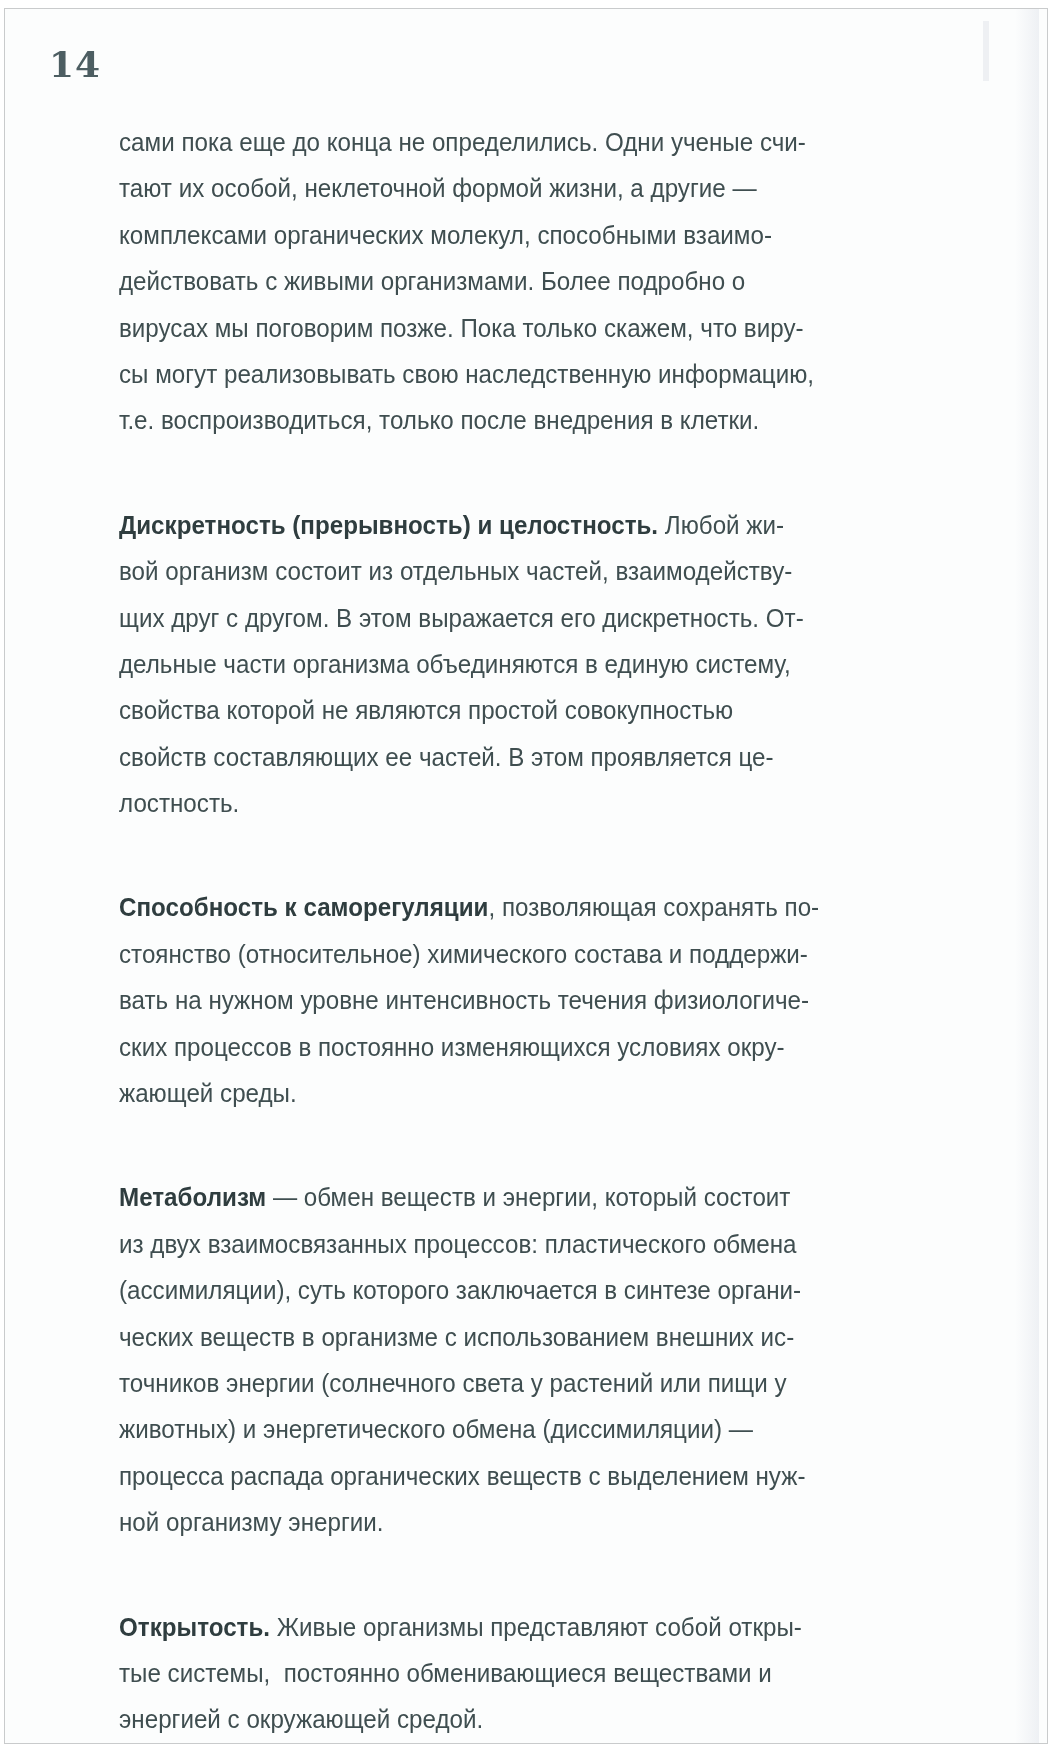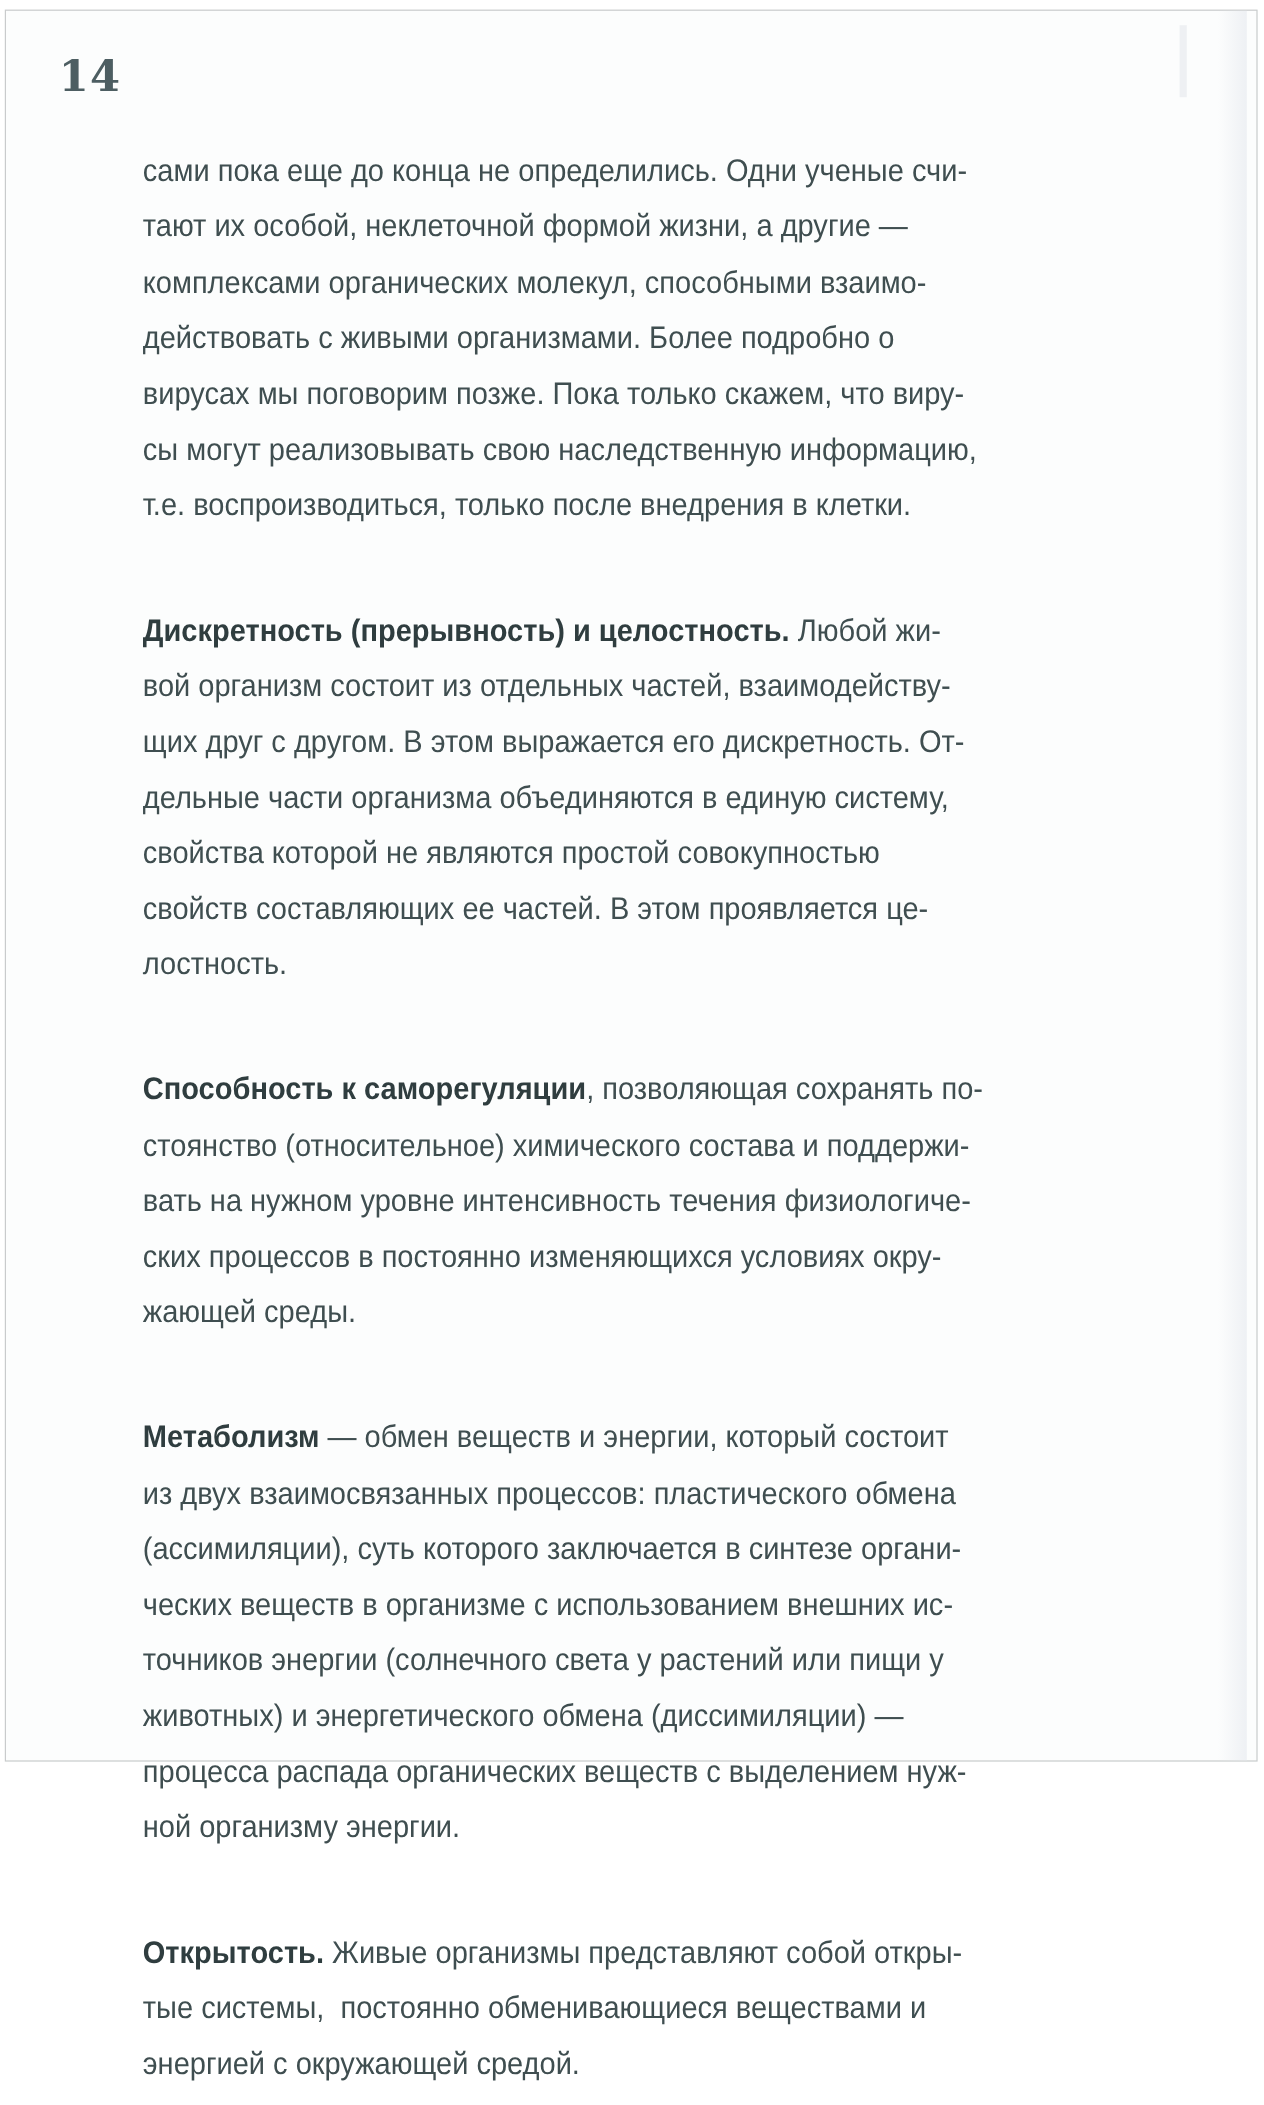--- a/index.html
+++ b/index.html
@@ -1,18 +1,18 @@
 <!DOCTYPE html>
 <html><head>
 <meta charset="utf-8">
 <style>
   html, body { margin: 0; padding: 0; background: #ffffff; }
   body { width: 1053px; height: 1754px; position: relative; overflow: hidden; }
   .page {
-    position: absolute; left: 4px; top: 8px; width: 1044px; height: 1460px;
+    position: absolute; left: 4px; top: 8px; width: 1044px; height: 1736px;
     background: #fcfdfd;
     border: 1px solid #c9cbcc;
     box-sizing: border-box;
   }
   .spine {
     position: absolute; right: 8px; top: 0; width: 24px; height: 100%;
     background: linear-gradient(to right, rgba(240,242,245,0) 0%, rgba(232,235,240,0.7) 100%);
   }
   .spine-mark {
     position: absolute; left: 978px; top: 12px; width: 6px; height: 60px;

